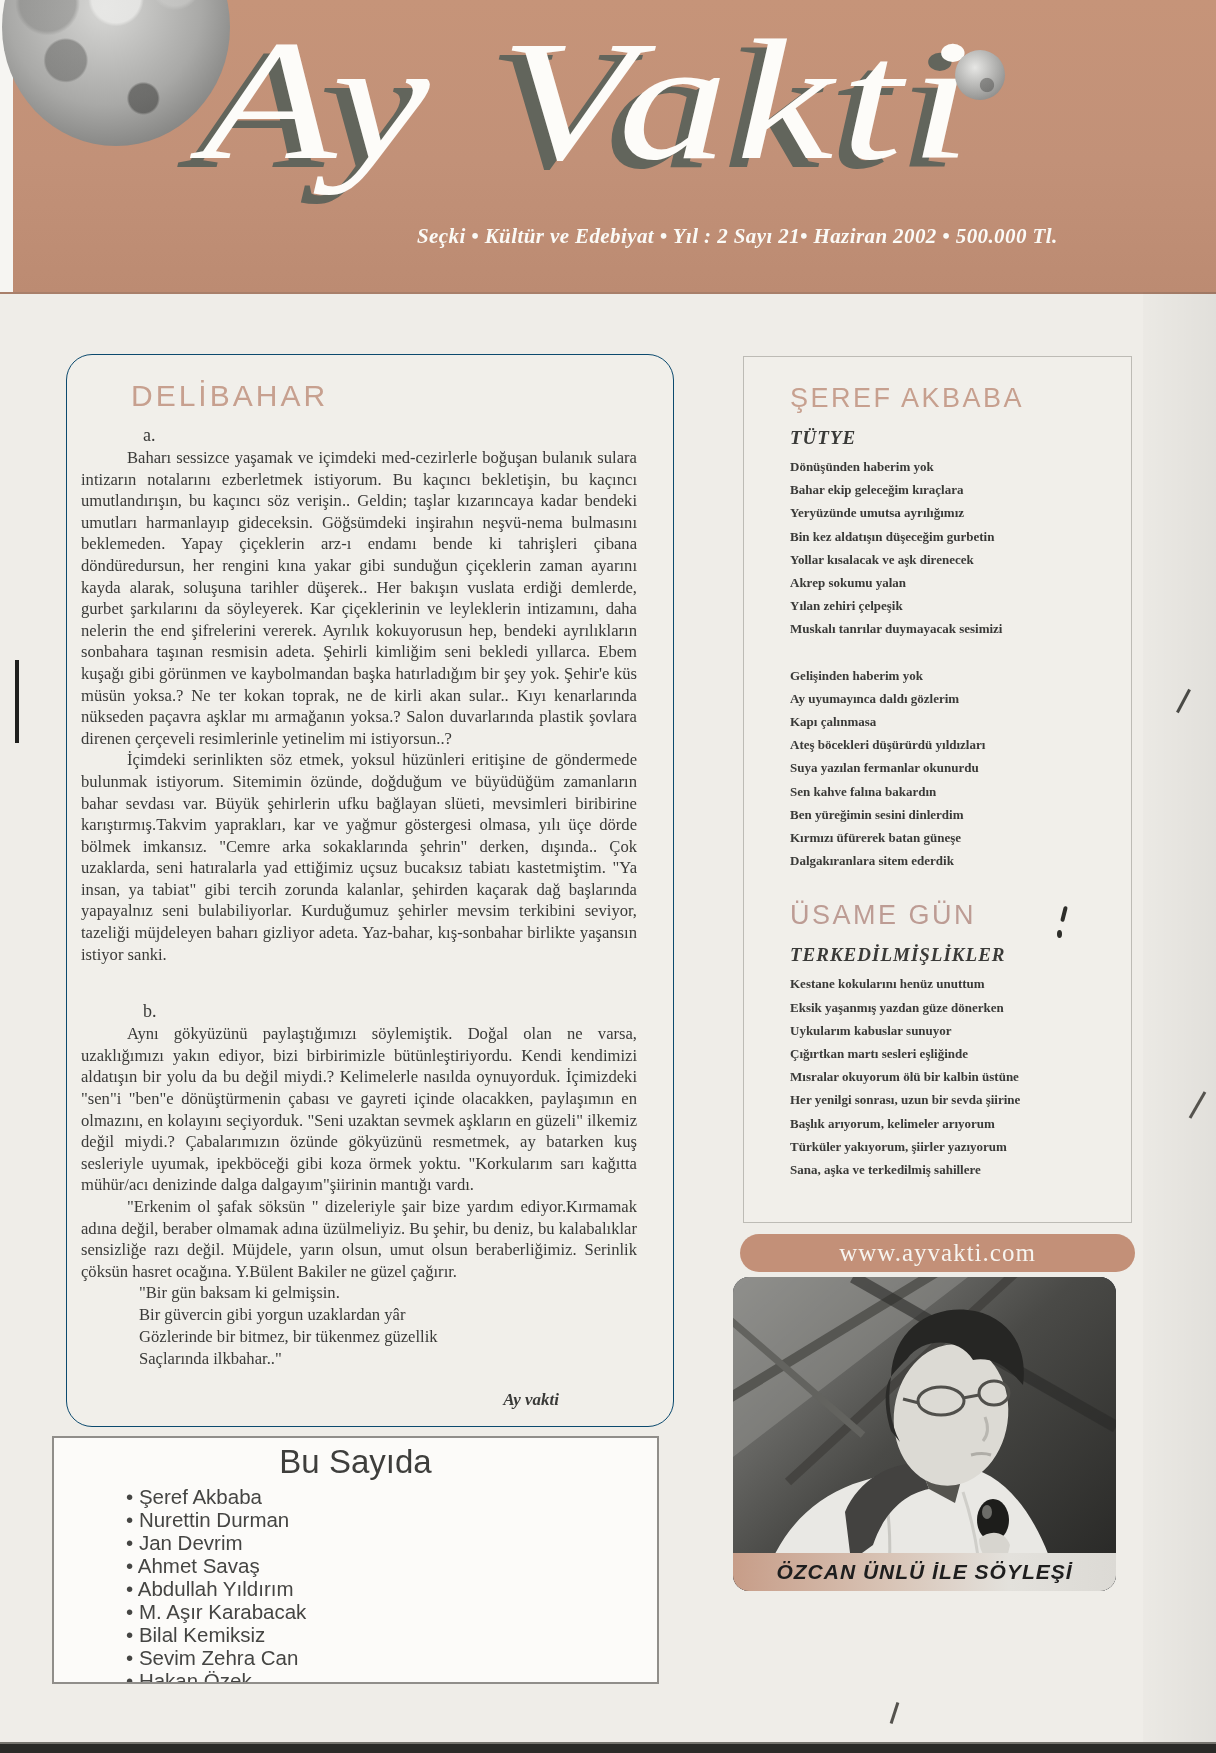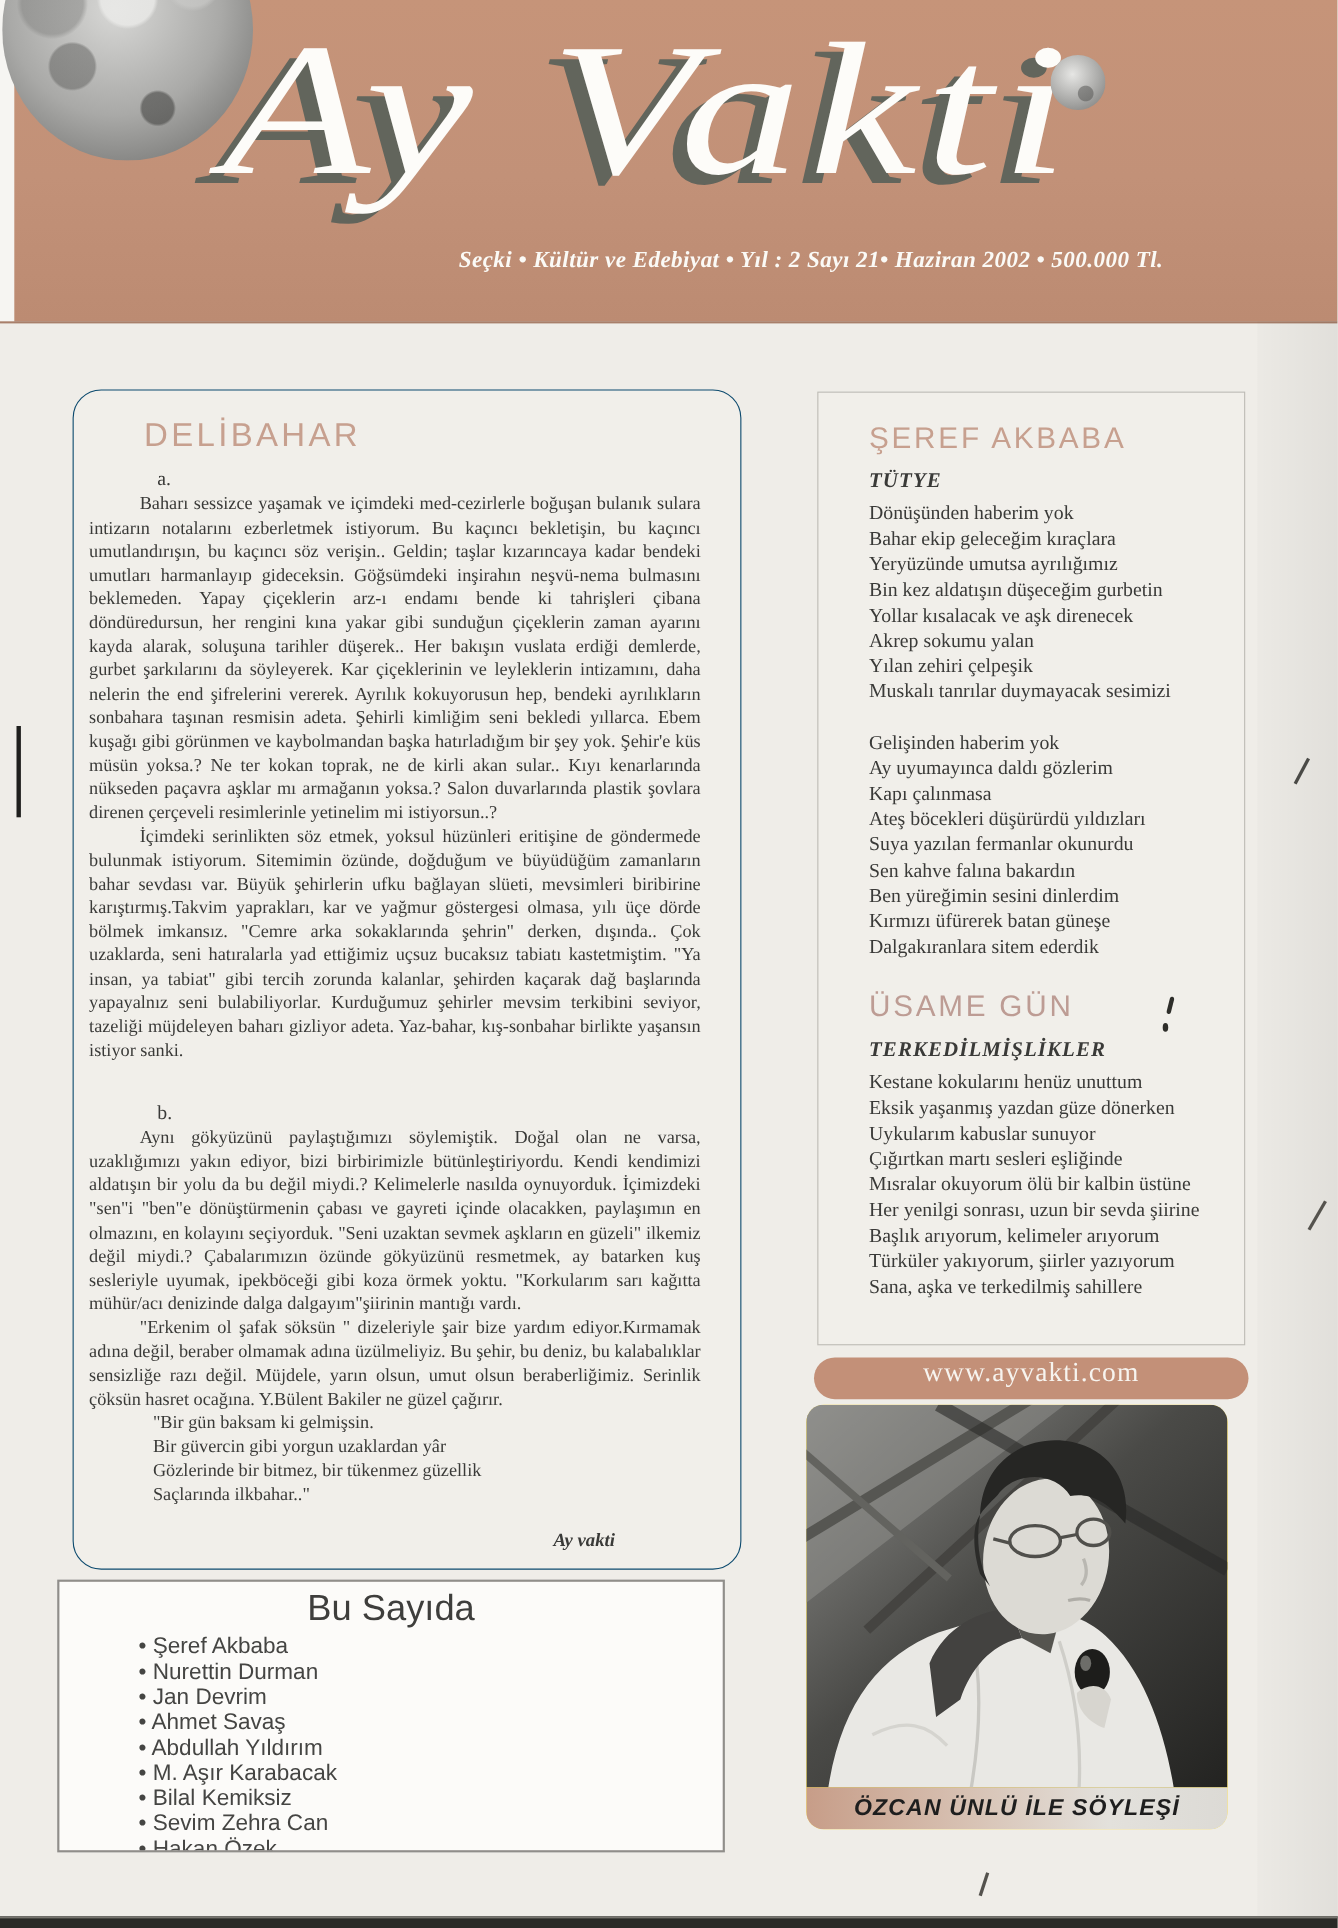--- a/index.html
+++ b/index.html
@@ -79,35 +79,35 @@
     font-family:"Liberation Sans", sans-serif; font-weight:400;
     font-size:27px; letter-spacing:2.5px; color:var(--heading_tan,#c7a08f);
     margin:0 0 13px 0;
   }
   .poem-section.second { margin-top:28px; }
   .poem-section.second .author { color:var(--heading_rose,#bd9c94); }
   .poem-title {
     font-style:italic; font-weight:bold; font-size:19px; letter-spacing:1px;
     margin:0 0 6px 0;
   }
-  .stanza div { font-size:18px; line-height:23.2px; }
+  .stanza div { font-size:13px; line-height:23.2px;font-weight:bold; }
   .stanza + .stanza { margin-top:23px; }
 
   
   .web-banner {
     position:absolute; left:740px; top:1234px; width:395px; height:38px;
     border-radius:19px; background:var(--banner_tan,#c39078);
-    display:flex; align-items:flex-start; justify-content:center;
+    display:flex; align-items:center; justify-content:center;
     font-size:25px; letter-spacing:1px; color:#f7f4ef;
   }
 
   
   .photo-frame {
-    position:absolute; left:733px; top:1277px; width:383px; height:386px;
-    border-radius:16px; overflow:hidden; background:#fde047;
+    position:absolute; left:733px; top:1277px; width:383px; height:314px;
+    border-radius:16px; overflow:hidden; background:#0f172a;
   }
   .photo-caption {
     position:absolute; left:0; bottom:0; width:100%; height:38px;
     background:linear-gradient(90deg,#c79d88 0%, #d8c3b5 40%, #e3e1dc 72%, #dcdad5 100%);
     display:flex; align-items:center; justify-content:center;
     font-family:"Liberation Sans", sans-serif; font-weight:bold; font-style:italic;
     font-size:21px; letter-spacing:1px; color:var(--caption_text,#1e1e1e);
   }
 
   

